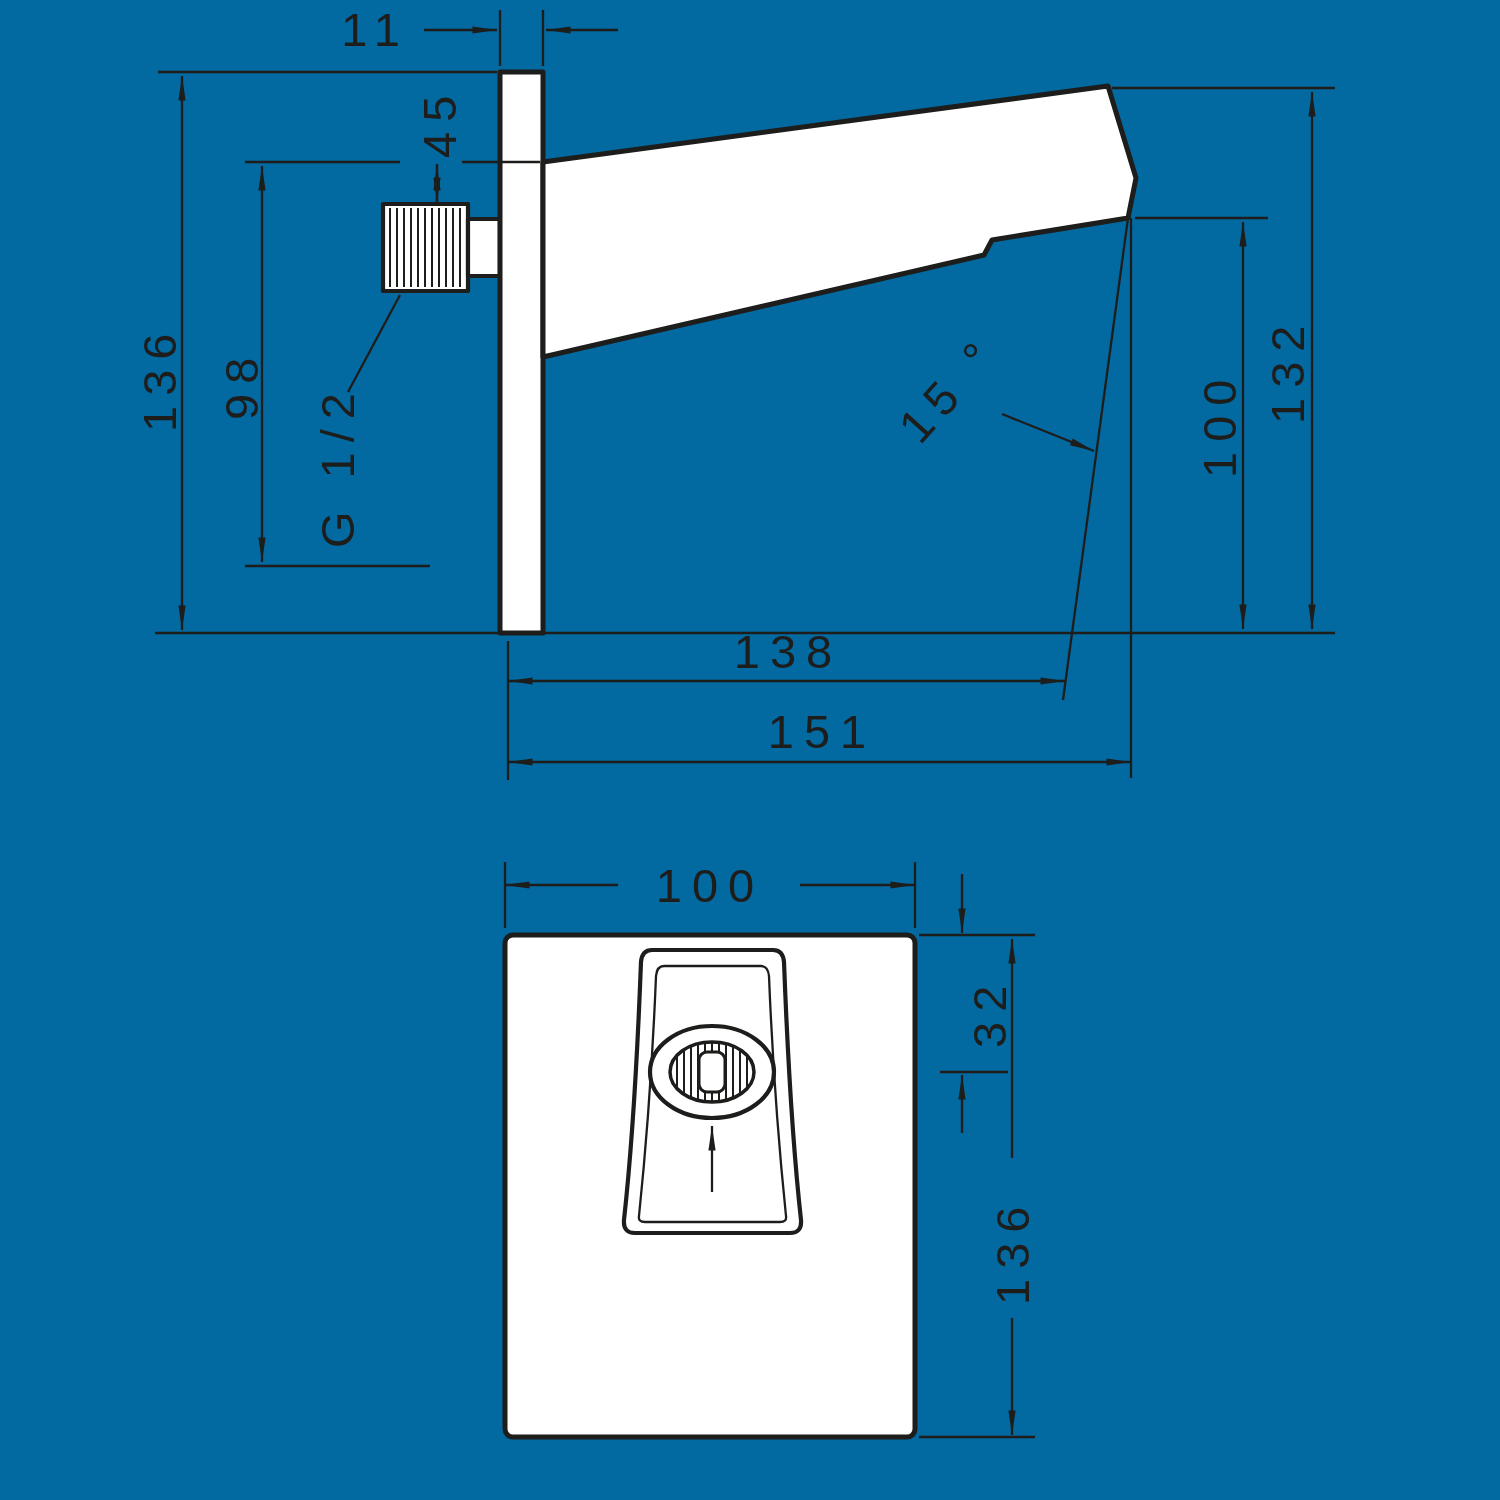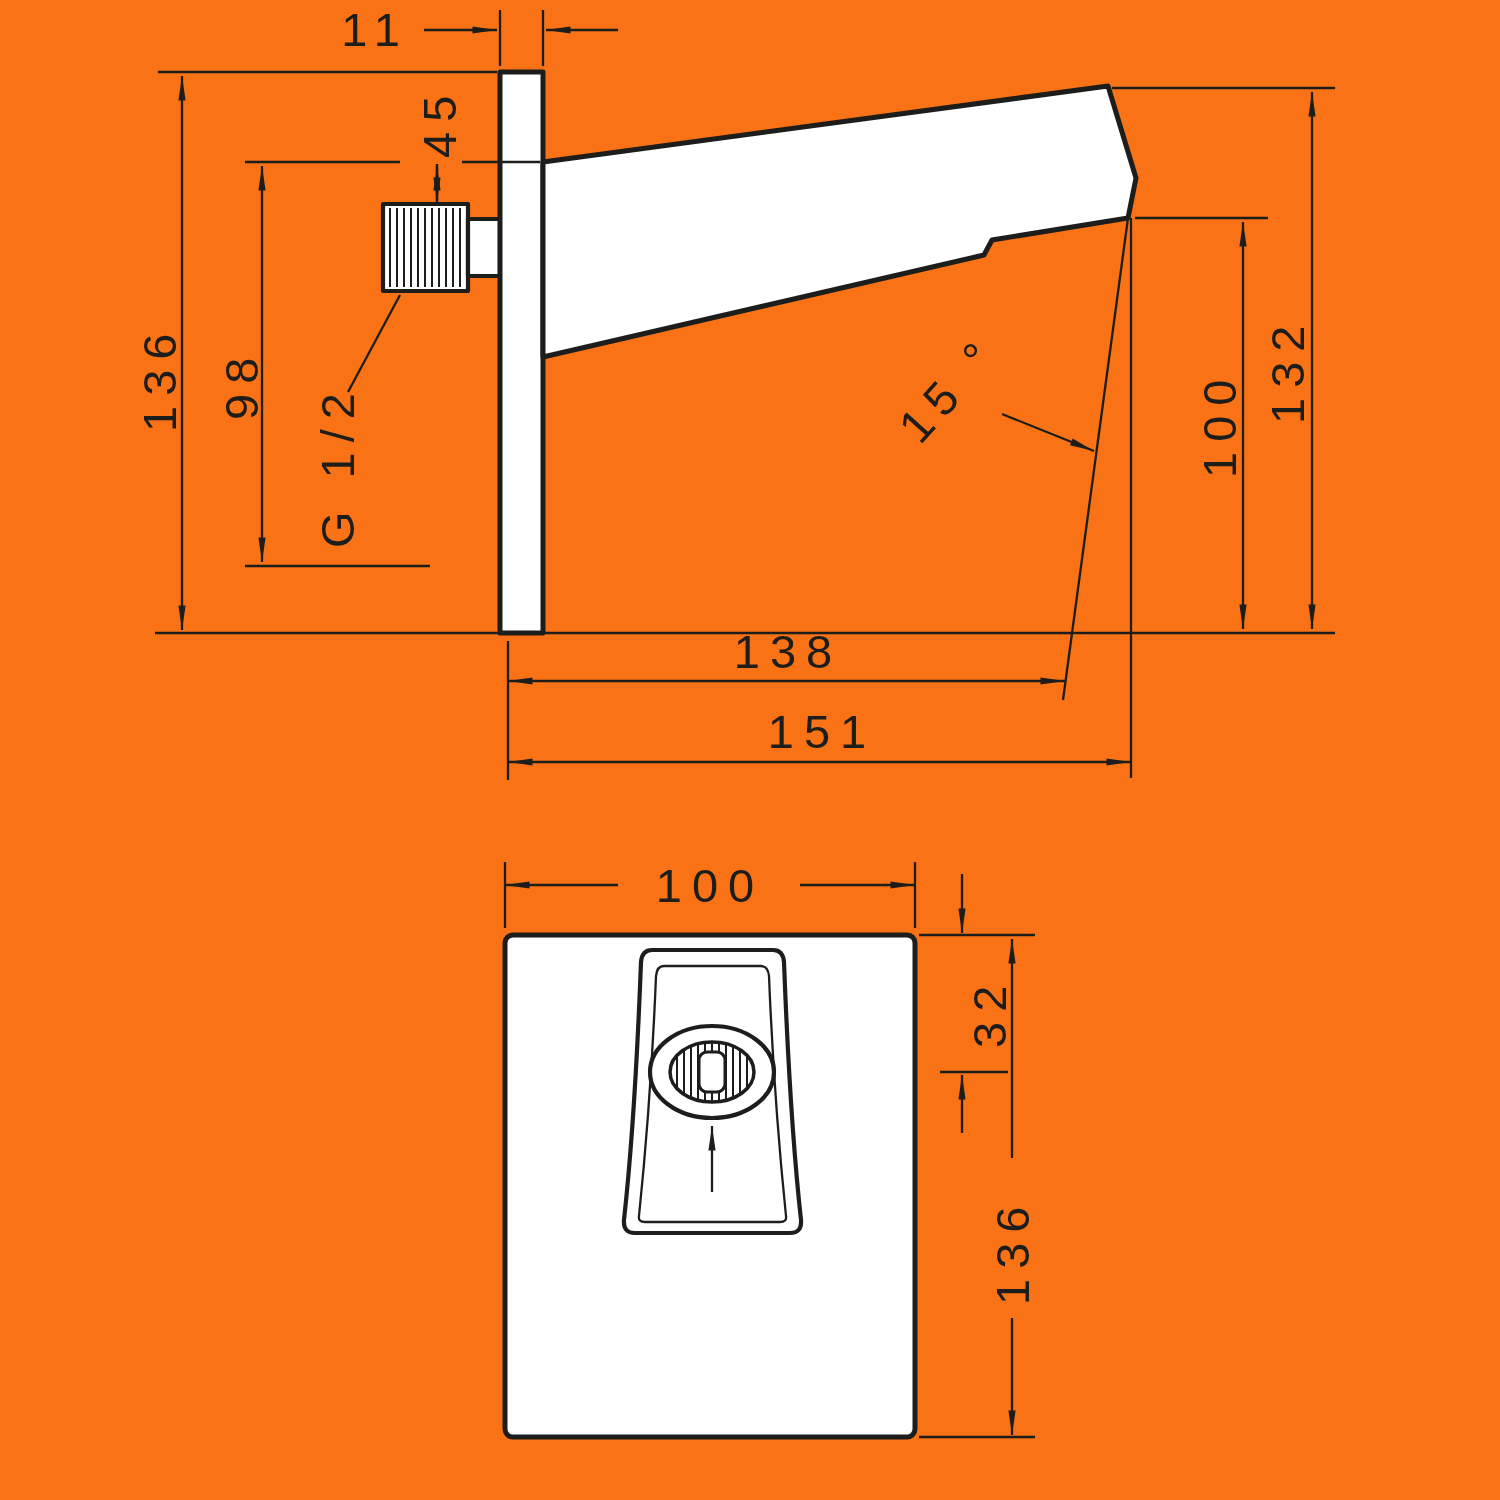--- a/index.html
+++ b/index.html
@@ -1,16 +1,16 @@
 <!DOCTYPE html>
 <html><head>
 <meta charset="utf-8">
 <style>
   html,body{margin:0;padding:0;background:#ffffff;}
-  .stage{width:1500px;height:1500px;background:#f97316;position:relative;overflow:hidden;}
+  .stage{width:1500px;height:1500px;background:#0369a1;position:relative;overflow:hidden;}
   svg{display:block;}
   .outline{fill:#ffffff;stroke:#1d1d1b;stroke-width:5;stroke-linejoin:round;}
   .outline-med{fill:#ffffff;stroke:#1d1d1b;stroke-width:4.2;stroke-linejoin:round;}
   .thin{stroke:#1d1d1b;stroke-width:2.3;fill:none;}
   .hatch{stroke:#1d1d1b;stroke-width:2;fill:none;}
   .dim-text{font-family:"Liberation Sans",sans-serif;font-size:47px;letter-spacing:10px;fill:#1d1d1b;}
   .dim-text-mid{text-anchor:middle;}
   .dim-text-end{text-anchor:end;}
 </style>
 </head>

